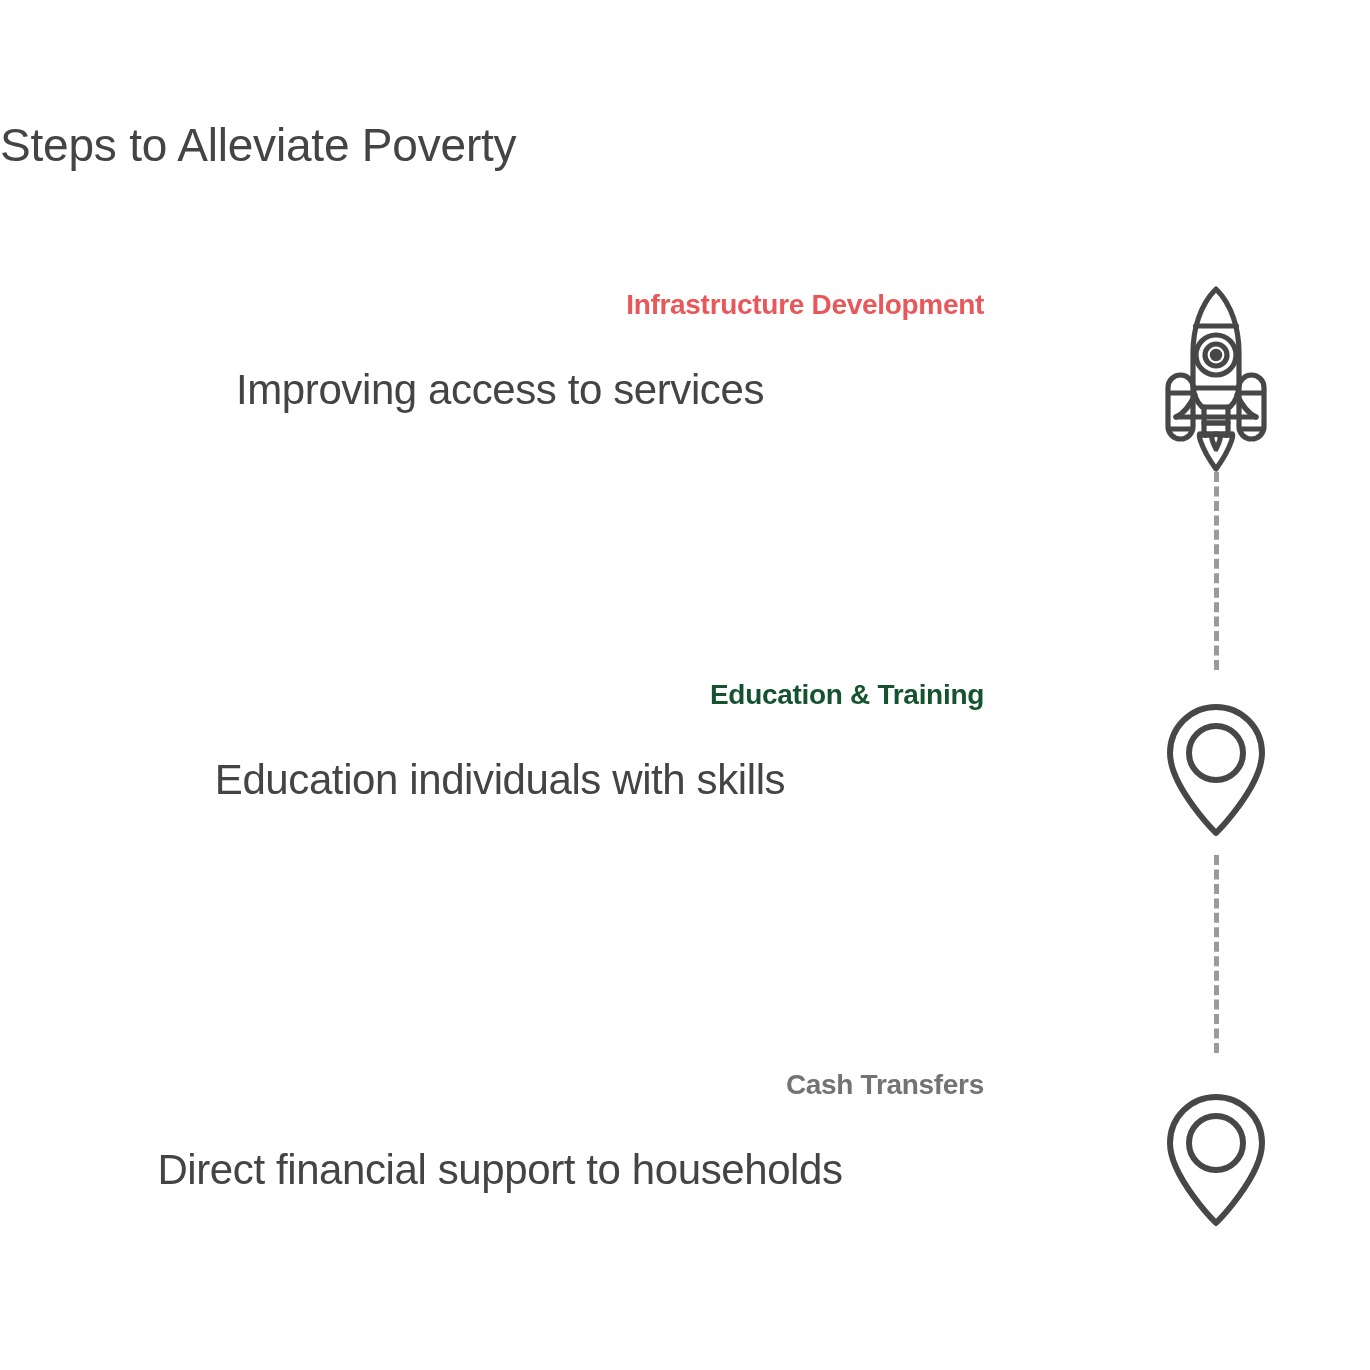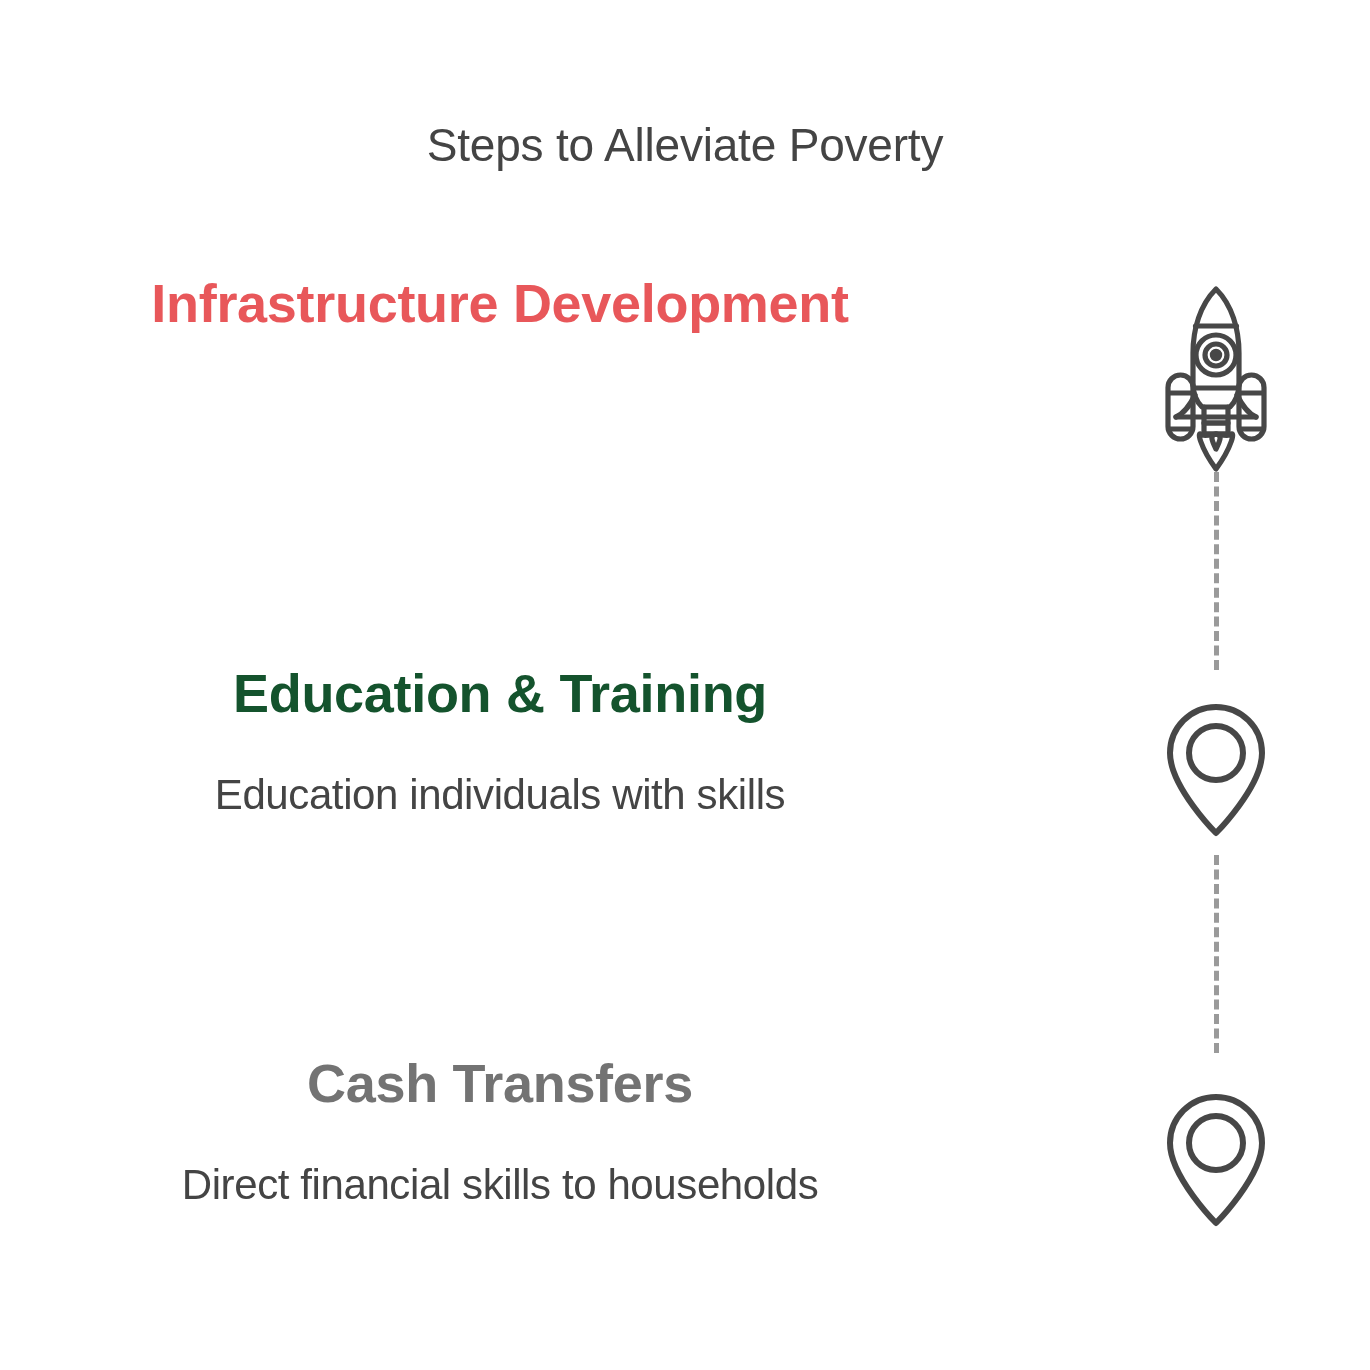--- a/index.html
+++ b/index.html
@@ -17,21 +17,21 @@
     background: #ffffff;
     overflow: hidden;
   }
 
   
   .page-title {
     position: absolute;
     left: 0;
     top: 118px;
     width: 1370px;
-    text-align: center;
+    text-align: left;
     font-size: 46px;
     font-weight: 400;
     color: #444444;
     letter-spacing: -0.2px;
     white-space: nowrap;
   }
 
   
   .steps-column {
     position: absolute;
@@ -44,26 +44,27 @@
     position: absolute;
     left: 0;
     width: 1000px;
     text-align: center;
   }
   .step-1 { top: 272px; }
   .step-2 { top: 662px; }
   .step-3 { top: 1052px; }
 
   .step-heading {
-    font-size: 54px;
+    font-size: 28px;
     font-weight: 700;
     line-height: 1.18;
-    margin: 0;
+    margin: 16px;
     white-space: nowrap;
     letter-spacing: -0.3px;
+    text-align: right;
   }
   .step-desc {
     font-size: 42px;
     font-weight: 400;
     color: #444444;
     line-height: 1.18;
     margin: 0;
     margin-top: 44px;
     white-space: nowrap;
     letter-spacing: -0.4px;
@@ -102,30 +103,31 @@
 <body>
 
 <div id="canvas">
 
   <div class="page-title">Steps to Alleviate Poverty</div>
 
   <div class="steps-column">
 
     <div class="step step-1">
       <div class="step-heading" style="color: rgb(232, 87, 90);">Infrastructure Development</div>
+      <div class="step-desc">Improving access to services</div>
     </div>
 
     <div class="step step-2">
       <div class="step-heading" style="color: #14532d;">Education &amp; Training</div>
       <div class="step-desc">Education individuals with skills</div>
     </div>
 
     <div class="step step-3">
       <div class="step-heading" style="color: #737373;">Cash Transfers</div>
-      <div class="step-desc">Direct financial skills to households</div>
+      <div class="step-desc">Direct financial support to households</div>
     </div>
 
   </div>
 
   <div class="timeline">
 
     <div class="icon-slot icon-rocket">
       <svg width="108" height="190" viewBox="0 0 108 190" fill="none" stroke="#474747" stroke-width="5.2" stroke-linecap="round" stroke-linejoin="round">
 
         <path d="M54 6 C38 22 31 46 31 70 L31 100 C31 110 34 118 40 124 L68 124 C74 118 77 110 77 100 L77 70 C77 46 70 22 54 6 Z"></path>

